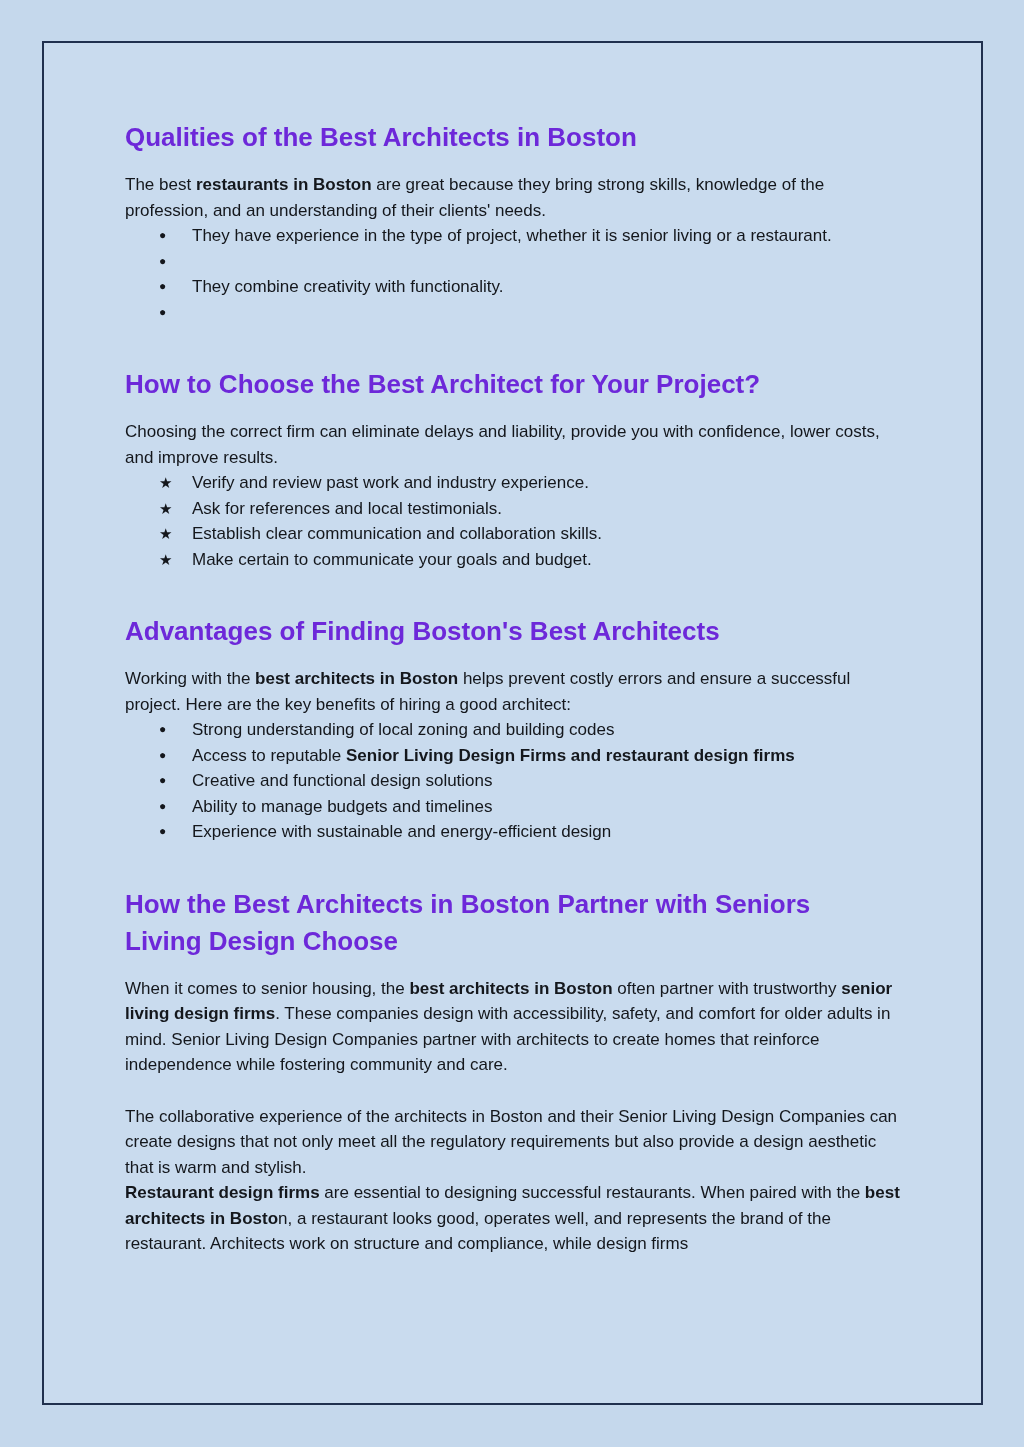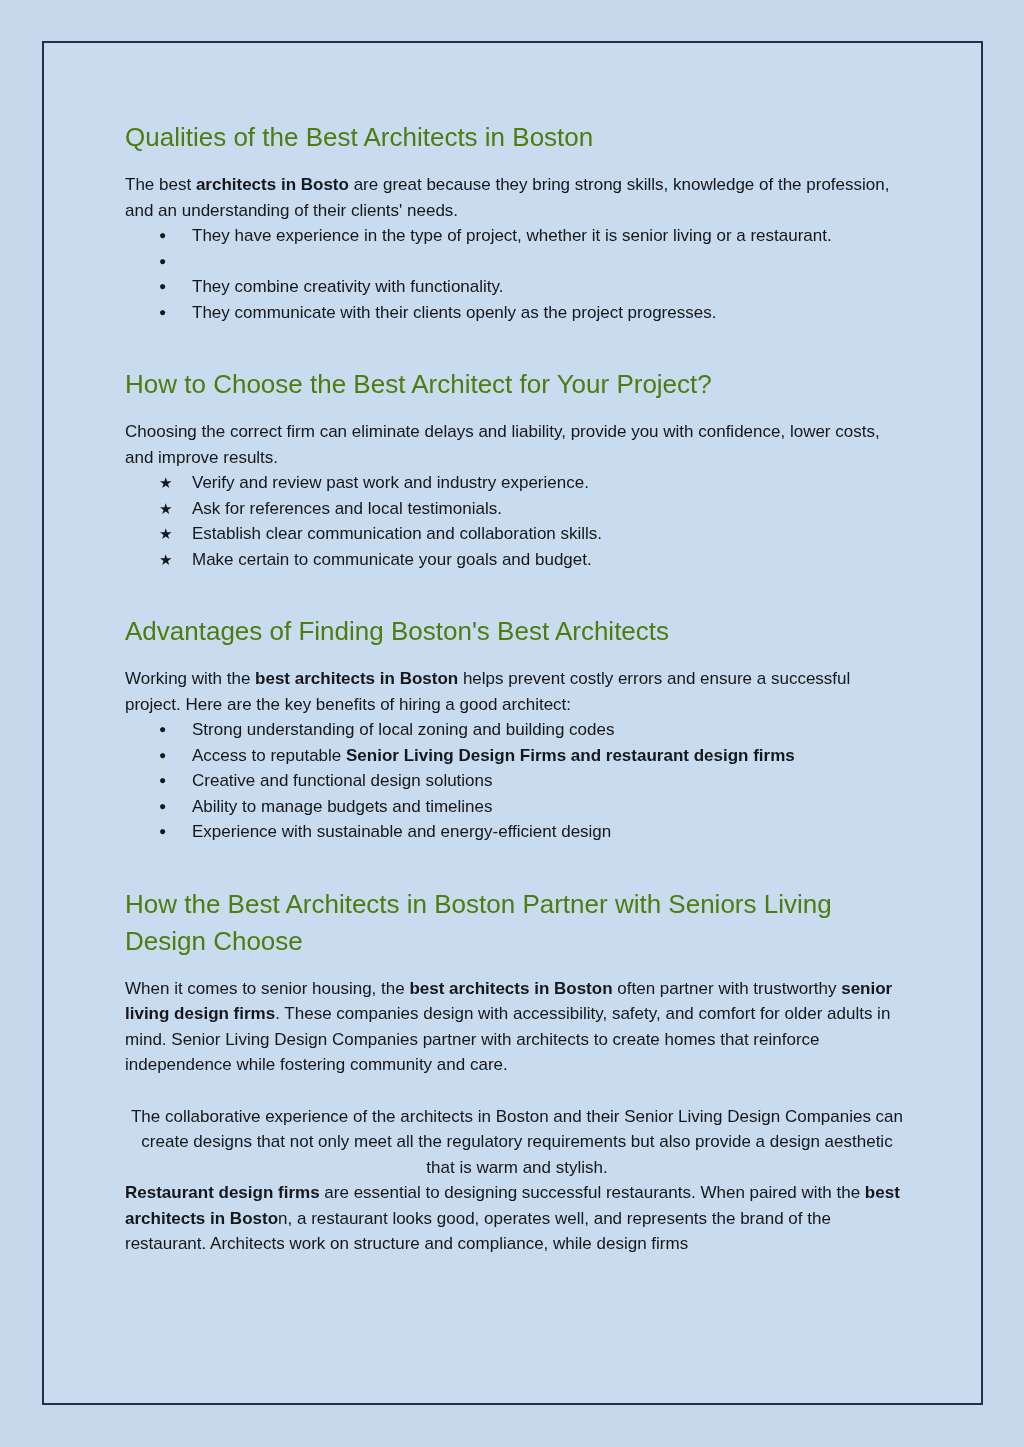--- a/index.html
+++ b/index.html
@@ -23,59 +23,58 @@
     background: #c9dbee;
   }
   .content {
     padding: 76px 72px 0 81px;
     font-size: 17px;
     line-height: 25.5px;
   }
   .content h2 {
     font-size: 26px;
     line-height: 37px;
-    font-weight: normal;
-    color: #4d7c0f;
+    font-weight: bold;
+    color: #6d28d9;
     margin: 41px 0 16px 0;
     max-width: 760px;
   }
   .content section:first-child h2 { margin-top: 0; }
   .content p { margin: 0; }
-  .content p.spaced { margin-top: 26px; text-align: center; }
+  .content p.spaced { margin-top: 26px; }
   .content ul { list-style: none; margin: 0; padding: 0; }
   .content li { display: flex; padding-left: 34px; }
   .marker { flex: 0 0 33px; }
   ul.dots .marker { font-size: 12px; }
   ul.stars .marker { font-size: 15px; }
   b { font-weight: bold; }
 </style>
 </head>
 <body style="background-color: rgb(197, 216, 236); color: rgb(20, 23, 28);">
 
 <div class="frame" style="border-color: rgb(32, 48, 78); background-color: rgb(201, 219, 238);">
   <div class="content">
 
     <section>
       <h2>Qualities of the Best Architects in Boston</h2>
-      <p><span>The best </span><b>architects in Bosto</b><span> are great because they bring strong skills, knowledge of the profession, and an understanding of their clients' needs.</span></p>
+      <p><span>The best </span><b>restaurants in Boston</b><span> are great because they bring strong skills, knowledge of the profession, and an understanding of their clients' needs.</span></p>
       <ul class="dots">
         <li>
             <span class="marker">●</span>
             <span class="li-text"><span>They have experience in the type of project, whether it is senior living or a restaurant.</span></span>
           </li>
         <li>
             <span class="marker">●</span>
           </li>
         <li>
             <span class="marker">●</span>
             <span class="li-text"><span>They combine creativity with functionality.</span></span>
           </li>
         <li>
             <span class="marker">●</span>
-            <span class="li-text"><span>They communicate with their clients openly as the project progresses.</span></span>
           </li>
       </ul>
     </section>
 
     <section>
       <h2>How to Choose the Best Architect for Your Project?</h2>
       <p><span>Choosing the correct firm can eliminate delays and liability, provide you with confidence, lower costs, and improve results.</span></p>
       <ul class="stars">
         <li>
             <span class="marker">★</span>

